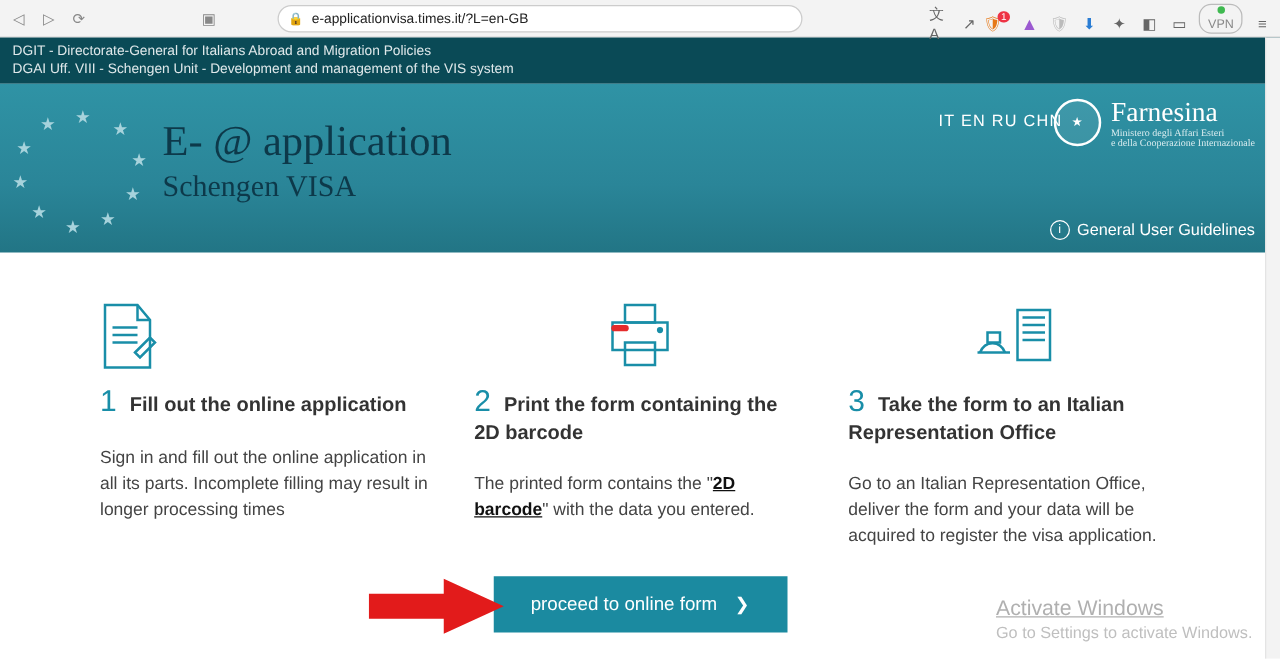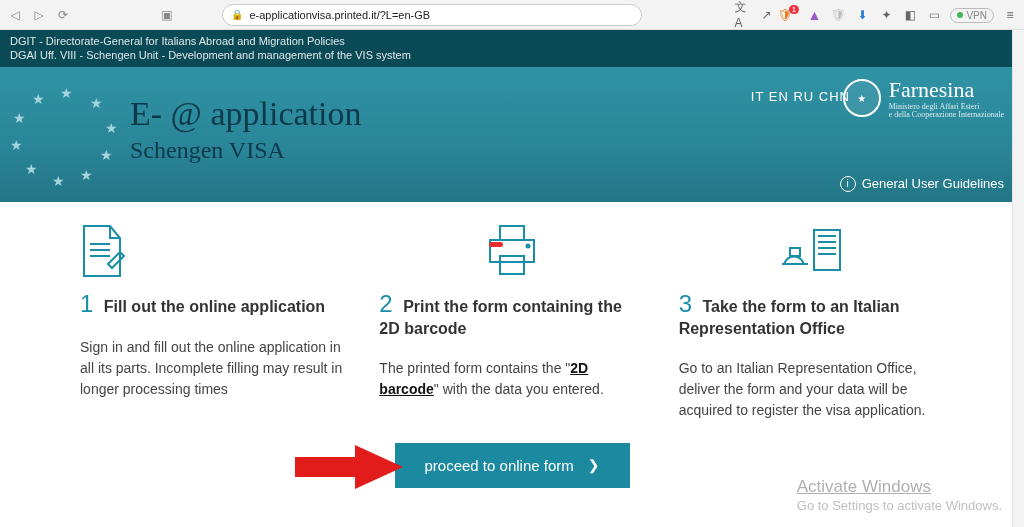--- a/index.html
+++ b/index.html
@@ -14,21 +14,21 @@
   *{box-sizing:border-box;}
   body{margin:0;font-family:Arial,Helvetica,sans-serif;color:var(--text);background:#fff;width:1024px;height:527px;overflow:hidden;position:relative;}
   
   
   .chrome{height:30px;background:#f3f3f3;border-bottom:1px solid #ddd;display:flex;align-items:center;gap:6px;padding:0 6px;font-size:12px;color:#555;}
   .ch-btn{width:18px;height:18px;display:flex;align-items:center;justify-content:center;border-radius:3px;color:#888;}
   .urlbox{flex:0 0 auto;width:420px;height:22px;background:#fff;border:1px solid #ccc;border-radius:12px;display:flex;align-items:center;padding:0 8px;gap:6px;color:#444;margin-left:40px;}
   .lock{font-size:10px;color:#555;}
   .url-text{font-size:11px;color:#222;}
   .ch-right{margin-left:auto;display:flex;align-items:flex-end;gap:8px;}
-  .pill{font-size:10px;border:1px solid #bbb;border-radius:10px;padding:1px 6px;color:#888;display:flex;align-items:center;gap:3px;}
+  .pill{font-size:10px;border:1px solid #bbb;border-radius:10px;padding:1px 6px;color:#888;display:flex;align-items:center;gap:3px;flex-direction:column;}
   .dot-g{width:6px;height:6px;border-radius:50%;background:#3fb950;}
   .ico{width:16px;height:16px;display:flex;align-items:center;justify-content:center;font-size:12px;color:#666;}
   .badge-red{background:#e34;color:#fff;font-size:8px;border-radius:6px;padding:0 3px;position:relative;top:-5px;left:-4px;}
   
   
   .top-strip{background:var(--header-dark);color:#dfe8ea;font-size:11px;padding:4px 10px;line-height:1.3;}
   
   
   .teal-header{background:linear-gradient(180deg,#2f93a5 0%, #2a8598 60%, #227585 100%);position:relative;height:135px;color:#fff;overflow:hidden;}
   .stars{position:absolute;left:10px;top:18px;width:120px;height:110px;}
@@ -39,21 +39,21 @@
   .langs{position:absolute;right:174px;top:22px;font-size:13px;color:#fff;letter-spacing:1px;}
   .logo-block{position:absolute;right:20px;top:10px;display:flex;align-items:center;gap:8px;}
   .emblem{width:38px;height:38px;border:2px solid #fff;border-radius:50%;display:flex;align-items:center;justify-content:center;font-size:10px;color:#fff;background:rgba(255,255,255,.08);}
   .farnesina{font-family:"Times New Roman",serif;}
   .farnesina .big{font-size:22px;color:#fff;}
   .farnesina .small{font-size:8px;color:#d9ecef;line-height:1.1;}
   .guidelines{position:absolute;right:20px;bottom:10px;font-size:13px;color:#fff;display:flex;align-items:center;gap:6px;}
   .info-ico{width:16px;height:16px;border:1.5px solid #fff;border-radius:50%;display:flex;align-items:center;justify-content:center;font-size:10px;}
   
   
-  .content{display:flex;gap:34px;padding:16px 80px 0 80px;}
+  .content{display:flex;gap:34px;padding:34px 80px 0 80px;}
   .col{flex:1;}
   .step-ico{height:60px;display:flex;align-items:flex-end;justify-content:flex-start;margin-bottom:10px;}
   .step-ico svg{stroke:var(--accent);fill:none;stroke-width:2;}
   .step-title{font-size:16px;font-weight:700;color:#333;margin-bottom:18px;line-height:1.3;}
   .step-num{color:var(--accent);font-size:24px;font-weight:400;margin-right:6px;}
   .step-body{font-size:14px;line-height:1.5;color:#444;}
   .step-body b{font-weight:700;text-decoration:underline;color:#111;}
   .red-dot{position:relative;}
   .red-dot::after{content:"";position:absolute;left:110px;top:24px;width:14px;height:5px;background:#e52b2b;border-radius:3px;}
   
@@ -74,21 +74,21 @@
 </head>
 <body>
 
 <div class="chrome">
   <div class="ch-btn">◁</div>
   <div class="ch-btn">▷</div>
   <div class="ch-btn">⟳</div>
   <div class="ch-btn" style="margin-left:80px">▣</div>
   <div class="urlbox">
     <span class="lock">🔒</span>
-    <span class="url-text">e-applicationvisa.printed.it/?L=en-GB</span>
+    <span class="url-text">e-applicationvisa.times.it/?L=en-GB</span>
   </div>
   <div class="ch-right">
     <span class="ico">文A</span>
     <span class="ico">↗</span>
     <span class="ico" style="color:#e67817">🛡<span class="badge-red">1</span></span>
     <span class="ico" style="color:#9b59d0;font-size:14px;">▲</span>
     <span class="ico" style="color:#bbb">🛡</span>
     <span class="ico" style="color:#2a7dd4">⬇</span>
     <span class="ico">✦</span>
     <span class="ico">◧</span>

